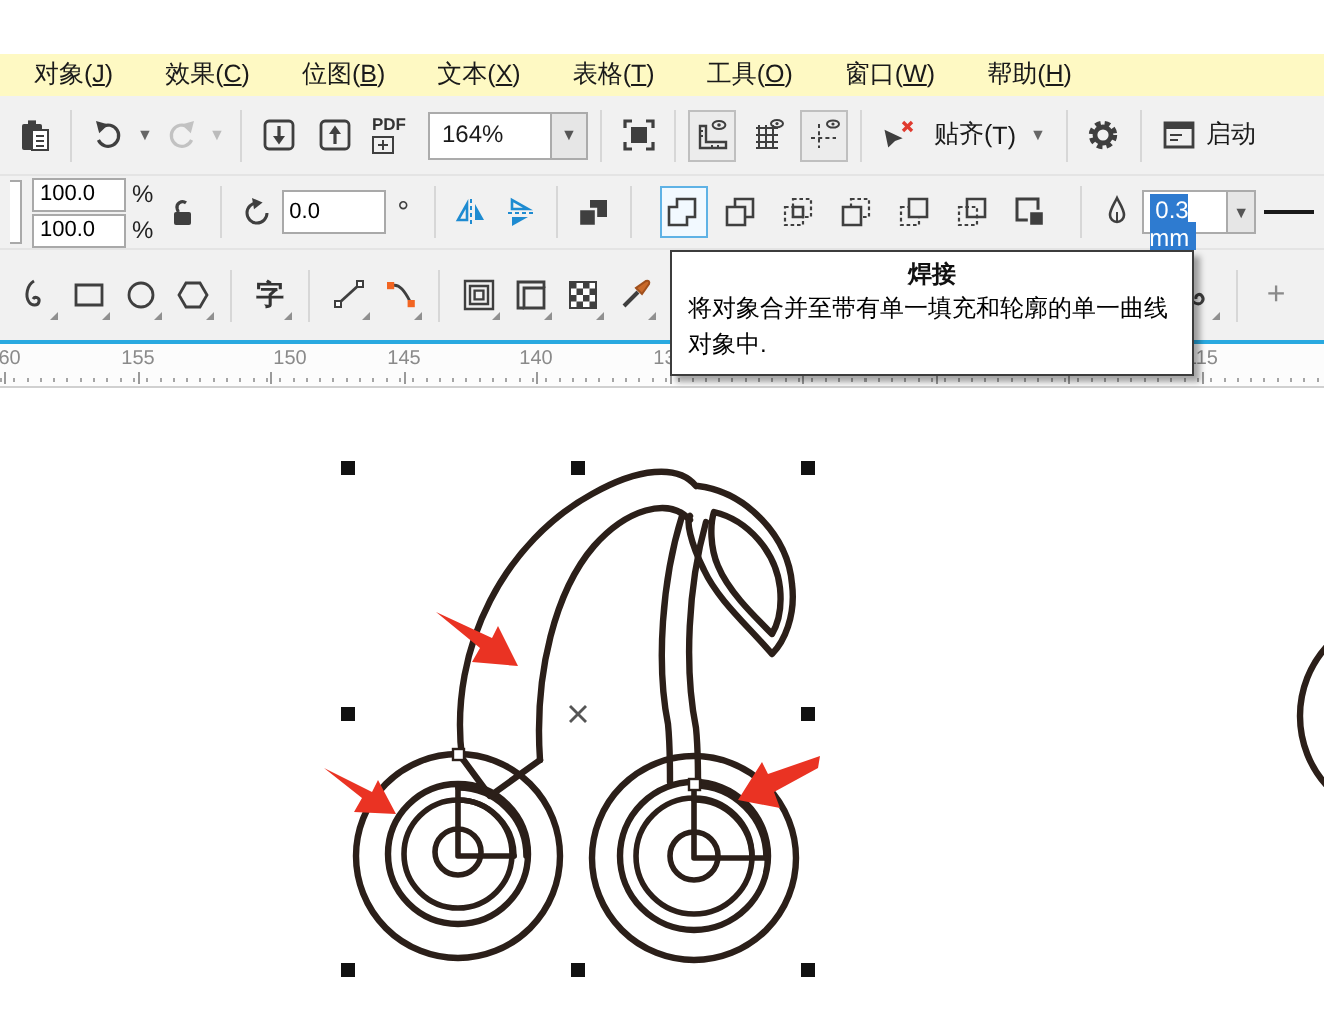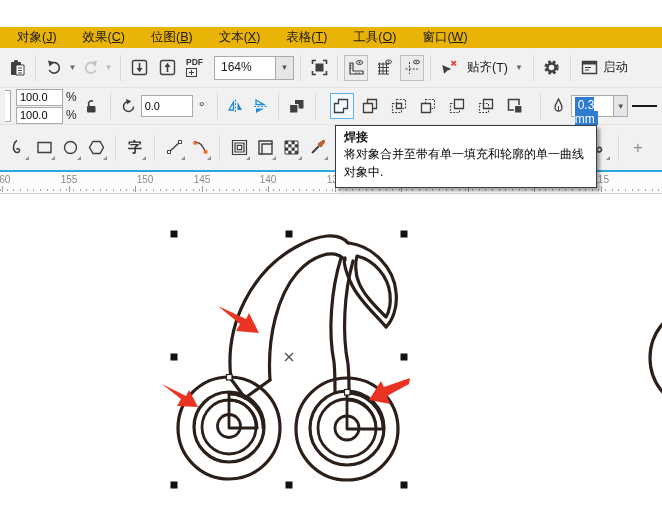--- a/index.html
+++ b/index.html
@@ -1,20 +1,20 @@
 <!DOCTYPE html>
 <html><head>
 <meta charset="utf-8">
 <style>
   * { margin:0; padding:0; box-sizing:border-box; }
   html,body { width:662px; height:516px; overflow:hidden; }
   body { font-family:"Liberation Sans","DejaVu Sans",sans-serif; background:#fff; position:relative; color:#1a1a1a; }
   .bar { position:absolute; left:0; right:0; display:flex; align-items:center; background:#f1f1f1; }
   .titlebar { top:0; height:27px; background:#ffffff; }
-  .menubar { top:27px; height:21px; background:#eab308; padding-left:4px; font-size:12.5px; }
+  .menubar { top:27px; height:21px; background:#fef9c3; padding-left:4px; font-size:12.5px; }
   .menu-item { padding:2px 13px; cursor:default; }
   .menu-item .key { text-decoration:underline; }
   .toolbar1 { top:48px; height:40px; padding:0 5px; border-bottom:1px solid #e4e4e4; }
   .toolbar2 { top:88px; height:37px; padding:0 5px; border-bottom:1px solid #e4e4e4; }
   .toolbar3 { top:125px; height:45px; padding:0 5px; }
   .vsep { width:1px; height:26px; background:#d7d7d7; margin:0 6px; flex:0 0 1px; }
   .tbtn { display:flex; align-items:center; justify-content:center; width:24px; height:26px; flex:0 0 auto; position:relative; }
   .tbtn.wide { width:auto; padding:0 3px; }
   .caret { font-size:8px; color:#666; margin-left:1px; width:10px; text-align:center; }
   .caret.dis { color:#bbb; }
@@ -32,41 +32,42 @@
   .tool { width:26px; height:30px; display:flex; align-items:center; justify-content:center; position:relative; flex:0 0 auto; }
   .tool.fly::after { content:""; position:absolute; right:2px; bottom:3px; border-left:4px solid transparent; border-bottom:4px solid #909090; }
   .ruler { position:absolute; top:170px; left:0; right:0; height:24px; background:#fcfcfc; border-top:2px solid #29a9e0; border-bottom:1px solid #d0d0d0; overflow:hidden; }
   .rlabel { position:absolute; top:2px; transform:translateX(-50%); font-size:10px; color:#8a8a8a; }
   .rtick { position:absolute; top:14px; height:6px; width:1px; background:#9a9a9a; }
   .rminor { position:absolute; left:0; right:0; bottom:2px; height:2px;
     background:repeating-linear-gradient(to right,#a5a5a5 0 1px,transparent 1px 6.65px); }
   .canvas { position:absolute; top:194px; left:0; width:662px; height:322px; background:#fff; }
   .tooltip { position:absolute; left:335px; top:125px; width:262px; background:#fff; border:1px solid #3c3c3c;
     box-shadow:3px 3px 3px rgba(0,0,0,.35); padding:3px 8px 6px; font-size:12px; line-height:1.45; z-index:60; }
-  .tooltip .tt { font-weight:bold; color:#111; }
+  .tooltip .tt { font-weight:bold; color:#111;text-align:center; }
   .tooltip .tb { color:#000000; }
   .linprev { width:34px; height:0; border-top:2px solid #1a1a1a; margin-left:4px; }
   .sel-blue { background:#2e7bd0; color:#fff; padding:1px 3px; }
   .txt-tool { font-size:14px; font-weight:bold; color:#333; }
   .plus { font-size:16px; color:#8a8a8a; }
   input.field { outline:none; }
 </style>
 </head>
 <body>
 
 <div class="bar titlebar"></div>
 
 <div class="bar menubar">
   <div class="menu-item"><span>对象(</span><span class="key">J</span><span>)</span></div>
   <div class="menu-item"><span>效果(</span><span class="key">C</span><span>)</span></div>
   <div class="menu-item"><span>位图(</span><span class="key">B</span><span>)</span></div>
   <div class="menu-item"><span>文本(</span><span class="key">X</span><span>)</span></div>
   <div class="menu-item"><span>表格(</span><span class="key">T</span><span>)</span></div>
   <div class="menu-item"><span>工具(</span><span class="key">O</span><span>)</span></div>
   <div class="menu-item"><span>窗口(</span><span class="key">W</span><span>)</span></div>
+  <div class="menu-item"><span>帮助(</span><span class="key">H</span><span>)</span></div>
 </div>
 
 <div class="bar toolbar1">
   <div class="tbtn">
     <span>
         <svg class="ic" viewBox="0 0 19 19">
           <rect x="3" y="4" width="10" height="13" rx="1" fill="#3f3f3f"></rect>
           <rect x="6" y="2.2" width="4" height="3" fill="#3f3f3f"></rect>
           <rect x="8" y="7" width="8" height="10" fill="#fff" stroke="#3f3f3f"></rect>
           <line x1="10" y1="10" x2="14" y2="10" stroke="#3f3f3f"></line>

